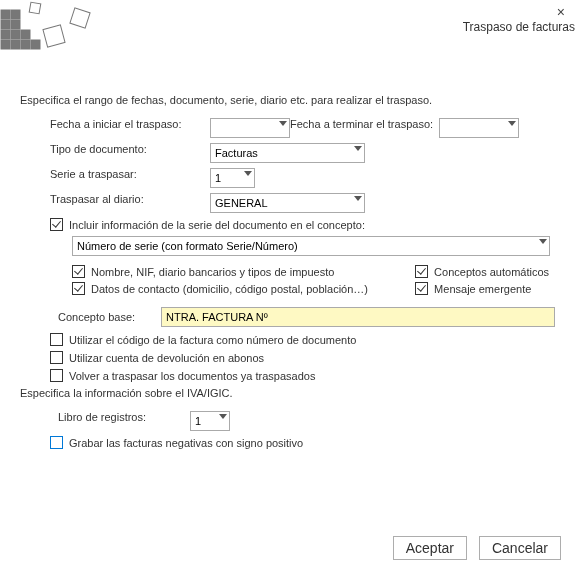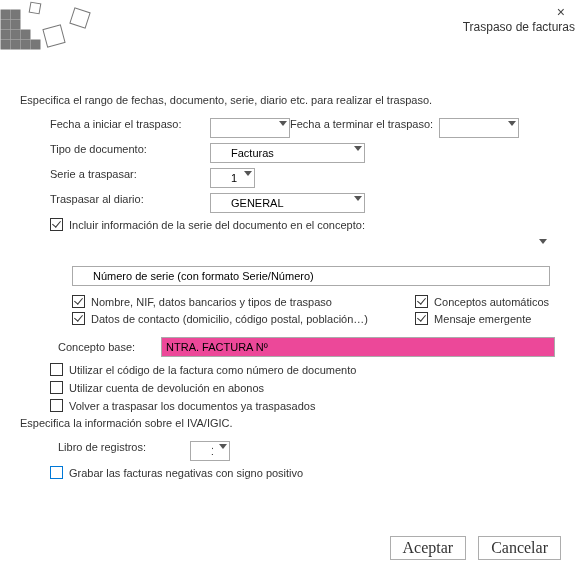--- a/index.html
+++ b/index.html
@@ -42,27 +42,27 @@
     padding: 60px 20px 10px 20px;
   }
   .section-text { margin: 4px 0 12px 0; color: #333; }
   .row { display: flex; margin: 5px 0 5px 30px; }
   .label { width: 160px; flex: 0 0 auto; }
   .label2 { margin-right: 6px; }
   select, input[type=text] {
     border: 1px solid #aaa;
     font-family: inherit; font-size: 11px;
     height: 20px;
-    background: #ec4899;
+    background: #fef9c3;
     padding: 1px 4px;
   }
   .date-sel { width: 80px; }
   .doc-sel { width: 155px; }
   .serie-sel { width: 45px; }
-  .full-sel { width: 478px; margin-top: 30px; }
+  .full-sel { width: 478px; }
   .libro-sel { width: 40px; }
   .chkrow { display: flex; align-items: center; margin: 5px 0 5px 30px; }
   .chk {
     width: 13px; height: 13px;
     border: 1px solid #333;
     margin-right: 6px;
     flex: 0 0 auto;
     position: relative;
   }
   .chk.blue { border-color: #0078d7; }
@@ -85,28 +85,28 @@
   .footer {
     position: absolute;
     bottom: 10px; right: 14px;
     display: flex; gap: 12px;
   }
   .btn {
     min-width: 74px;
     height: 24px;
     border: 1px solid #adadad;
     background: #fff;
-    font-family: Liberation Serif, serif; font-size: 16px;
+    font-family: Liberation Sans, sans-serif; font-size: 14px;
     display: flex; align-items: center; justify-content: center;
     cursor: pointer;
     padding: 0 12px;
   }
   .sel-wrap { position: relative; display:inline-block; }
   .sel-wrap input.fake {
-    border: 1px solid #aaa; height:20px; padding: 1px 16px 1px 20px;
+    border: 1px solid #aaa; height:20px; padding: 1px 16px 1px 4px;
     font-family: inherit; font-size:11px; background:#fff;
   }
   .sel-arrow {
     position:absolute; right:3px; top:3px;
     width:0;height:0;
     border-left:4px solid transparent;
     border-right:4px solid transparent;
     border-top:5px solid #555;
     pointer-events:none;
   }
@@ -190,21 +190,21 @@
         <input class="fake full-sel" value="Número de serie (con formato Serie/Número)" style="">
         <span class="sel-arrow"></span>
       </span>
     </div>
 
 
     <div class="subcols">
       <div class="colL">
         <div class="chkline">
           <span class="chk checked"></span>
-          <span>Nombre, NIF, datos bancarios y tipos de traspaso</span>
+          <span>Nombre, NIF, diario bancarios y tipos de impuesto</span>
         </div>
         <div class="chkline">
           <span class="chk checked"></span>
           <span>Datos de contacto (domicilio, código postal, población…)</span>
         </div>
       </div>
       <div class="colR">
         <div class="chkline">
           <span class="chk checked"></span>
           <span>Conceptos automáticos</span>

